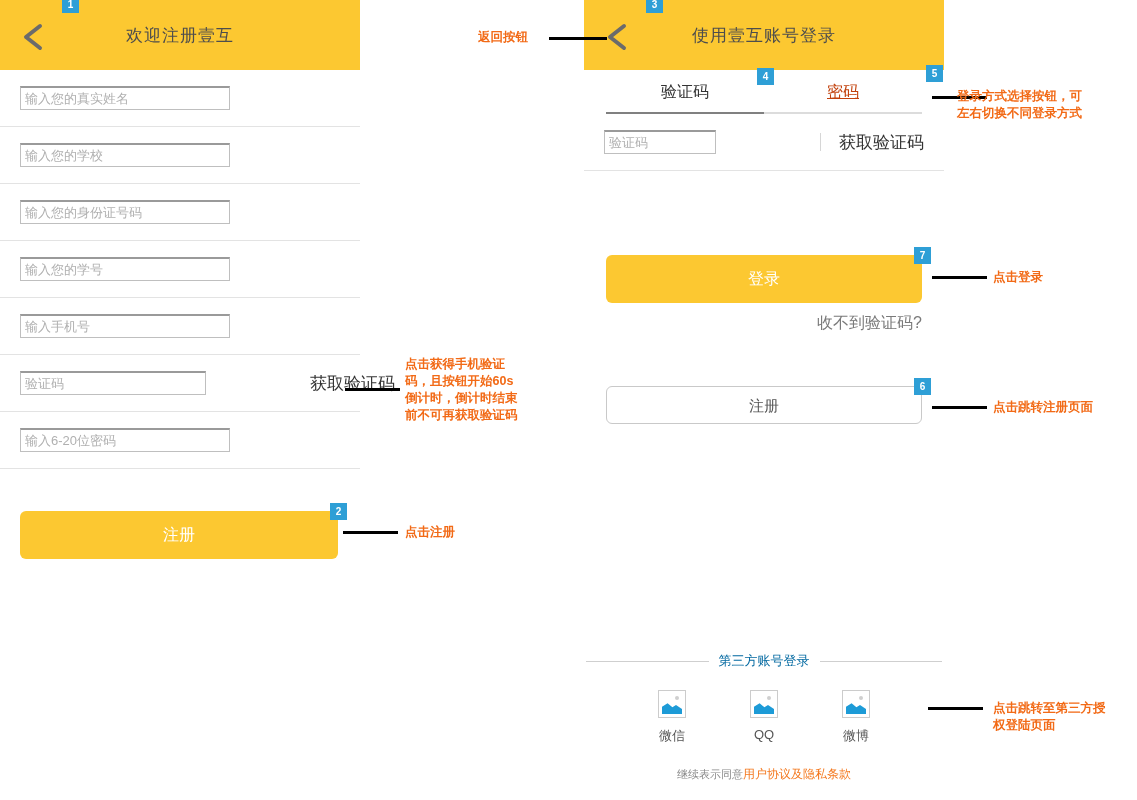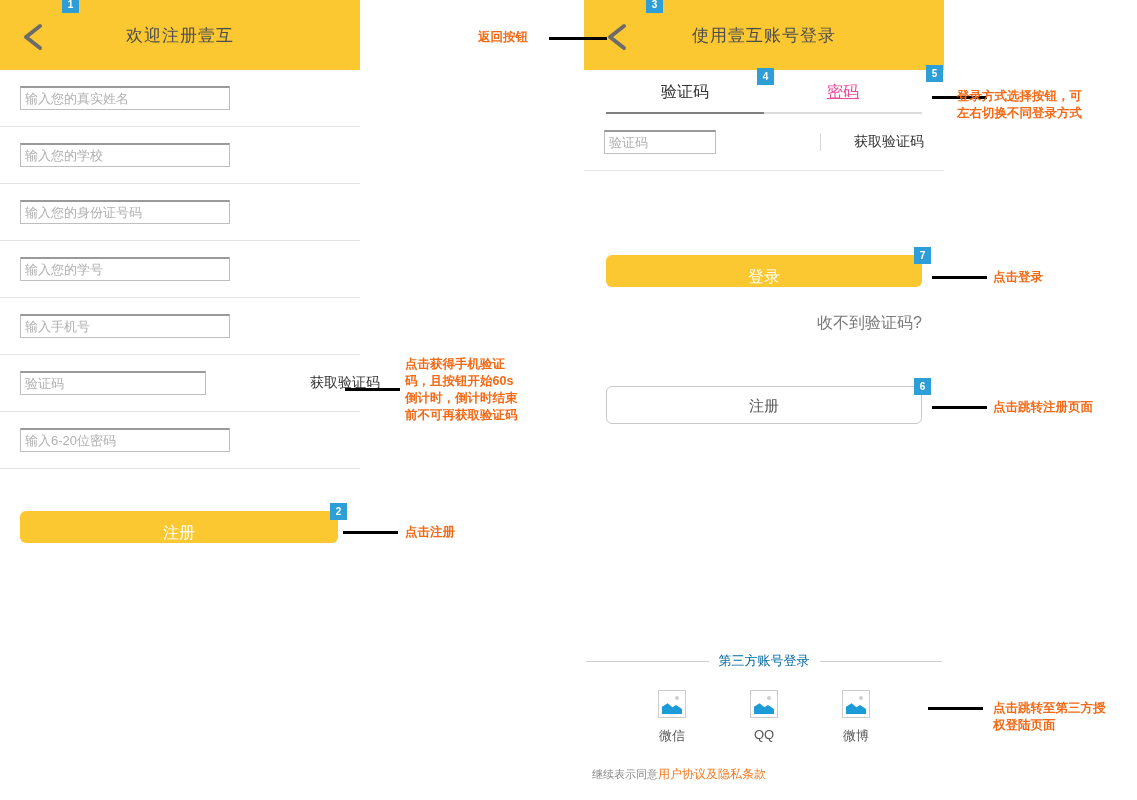--- a/index.html
+++ b/index.html
@@ -56,34 +56,34 @@
 
   
   #left-screen { left: 0; top: 0; width: 360px; }
   #left-screen .field-row { padding-left: 20px; }
   #left-screen .txt-input { width: 210px; }
   .code-row-inner { display: flex; align-items: center; width: 100%; padding-right: 20px; }
   .code-row-inner .txt-input { width: 112px; }
   .vsep { width: 1px; height: 18px; background: #d6d6d6; margin-left: 104px; }
   .get-code-link {
     margin-left: auto;
-    font-size: 14px;
+    font-size: 17px;
     color: #333;
     white-space: nowrap;
   }
   .primary-btn {
     display: block;
     background: #fcc831;
     border: none;
     border-radius: 6px;
     color: #ffffff;
     font-size: 16px;
     text-align: center;
     line-height: 42px;
-    height: 32px;
+    height: 48px;
     cursor: pointer;
     font-family: "Liberation Sans", "DejaVu Sans", sans-serif;
   }
   #left-register-btn {
     position: absolute;
     left: 20px; top: 511px;
     width: 318px;
   }
 
   
@@ -101,21 +101,21 @@
   .tab {
     flex: 1;
     text-align: center;
     font-size: 16px;
     position: relative;
     cursor: pointer;
     height: 44px;
     line-height: 44px;
   }
   .tab.active { color: #333333; }
-  .tab.inactive { color: #ec4899; text-decoration: underline; }
+  .tab.inactive { color: #c2410c; text-decoration: underline; }
   .tab .underline {
     position: absolute; left: 0; right: 0; bottom: 0; height: 2px;
   }
   .tab.active .underline { background: #808080; }
   .tab.inactive .underline { background: #dcdcdc; }
 
   #login-btn {
     position: absolute; left: 22px; top: 255px;
     width: 316px;
   }
@@ -173,22 +173,22 @@
     clip-path: polygon(0% 100%, 0% 45%, 28% 18%, 52% 48%, 70% 30%, 100% 62%, 100% 100%);
   }
   .tp-img .sun {
     position: absolute; right: 6px; top: 5px;
     width: 4px; height: 4px; border-radius: 50%;
     background: #cfcfcf;
   }
   .tp-label { font-size: 13px; color: #555; margin-top: 9px; }
 
   .agreement {
-    position: absolute; left: 8px; top: 766px; width: 360px;
-    text-align: left;
+    position: absolute; left: 0; top: 766px; width: 360px;
+    text-align: center;
     font-size: 11px;
   }
   .agreement .gray { color: #8a8a8a; }
   .agreement .orange { color: #f47920; font-size: 12px; cursor: pointer; }
 
   
   .ann-text {
     position: absolute;
     color: #f26a16;
     font-weight: bold;

